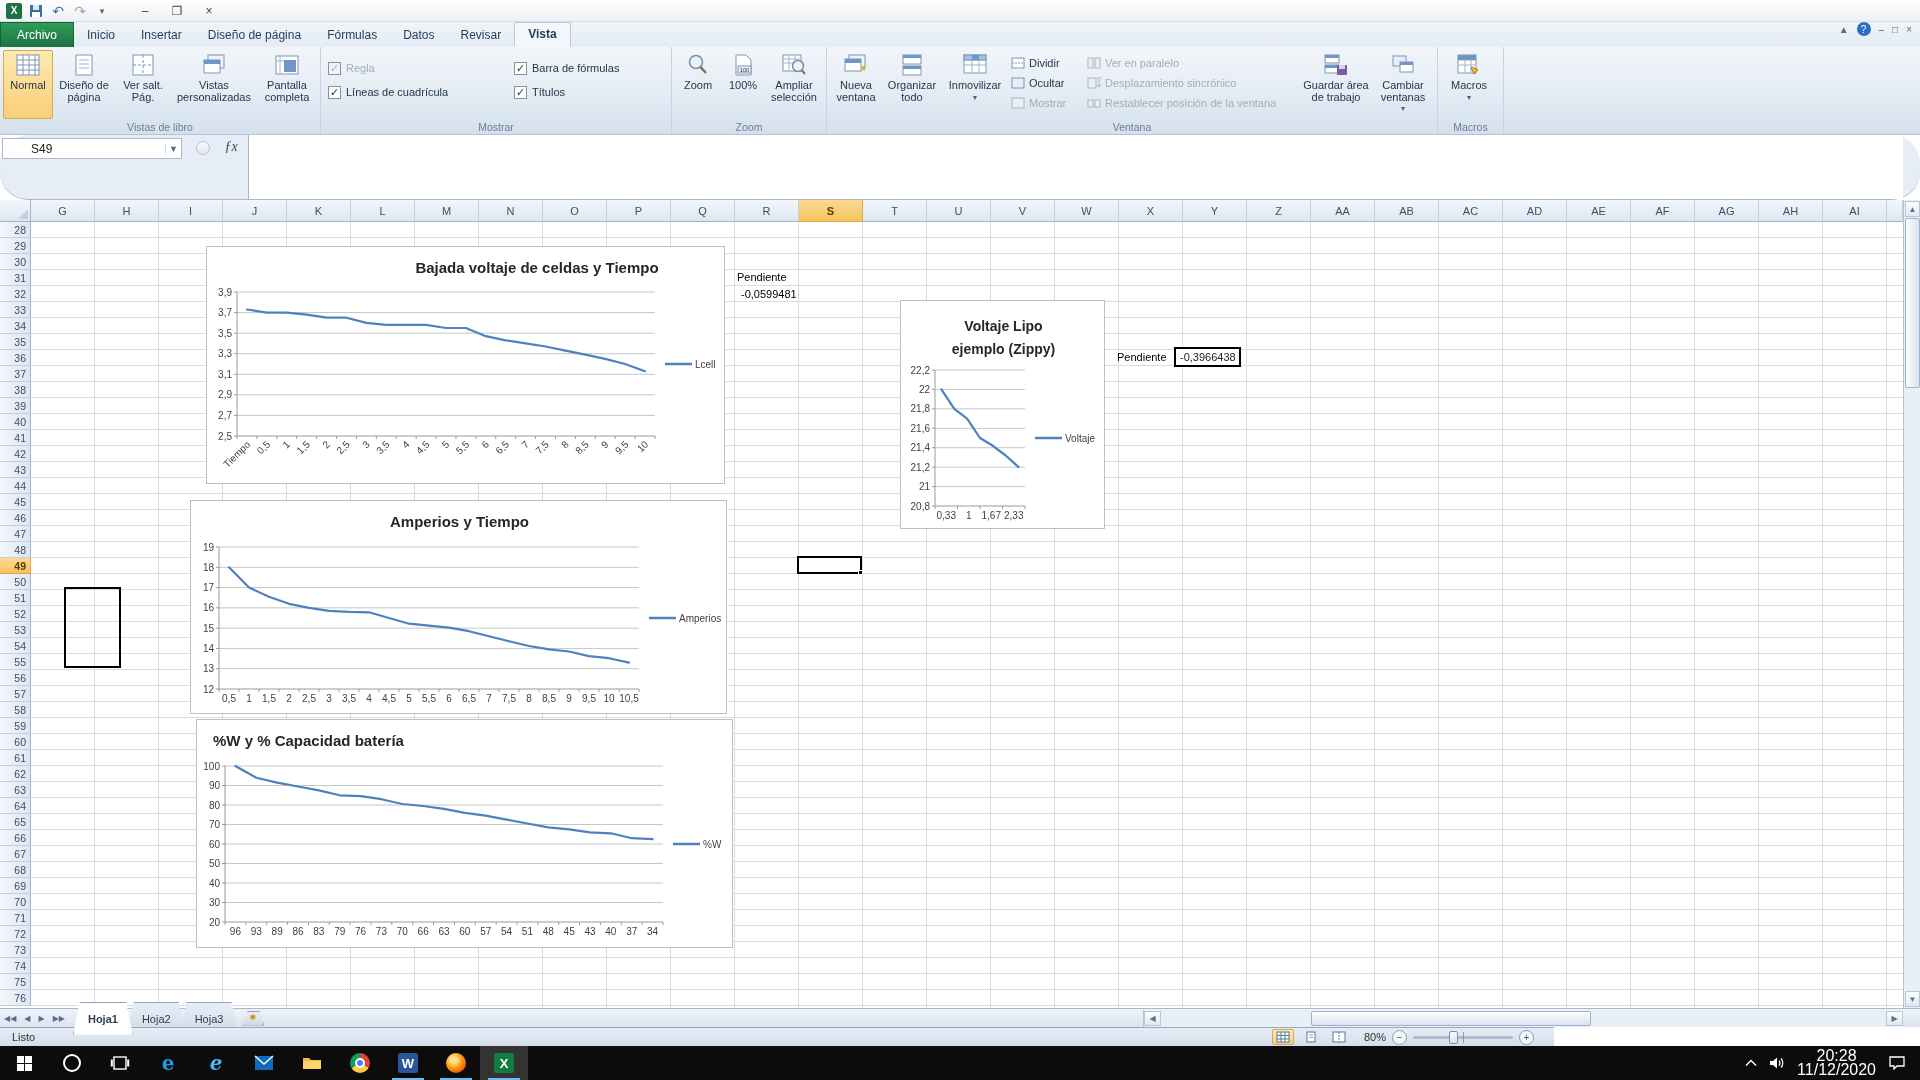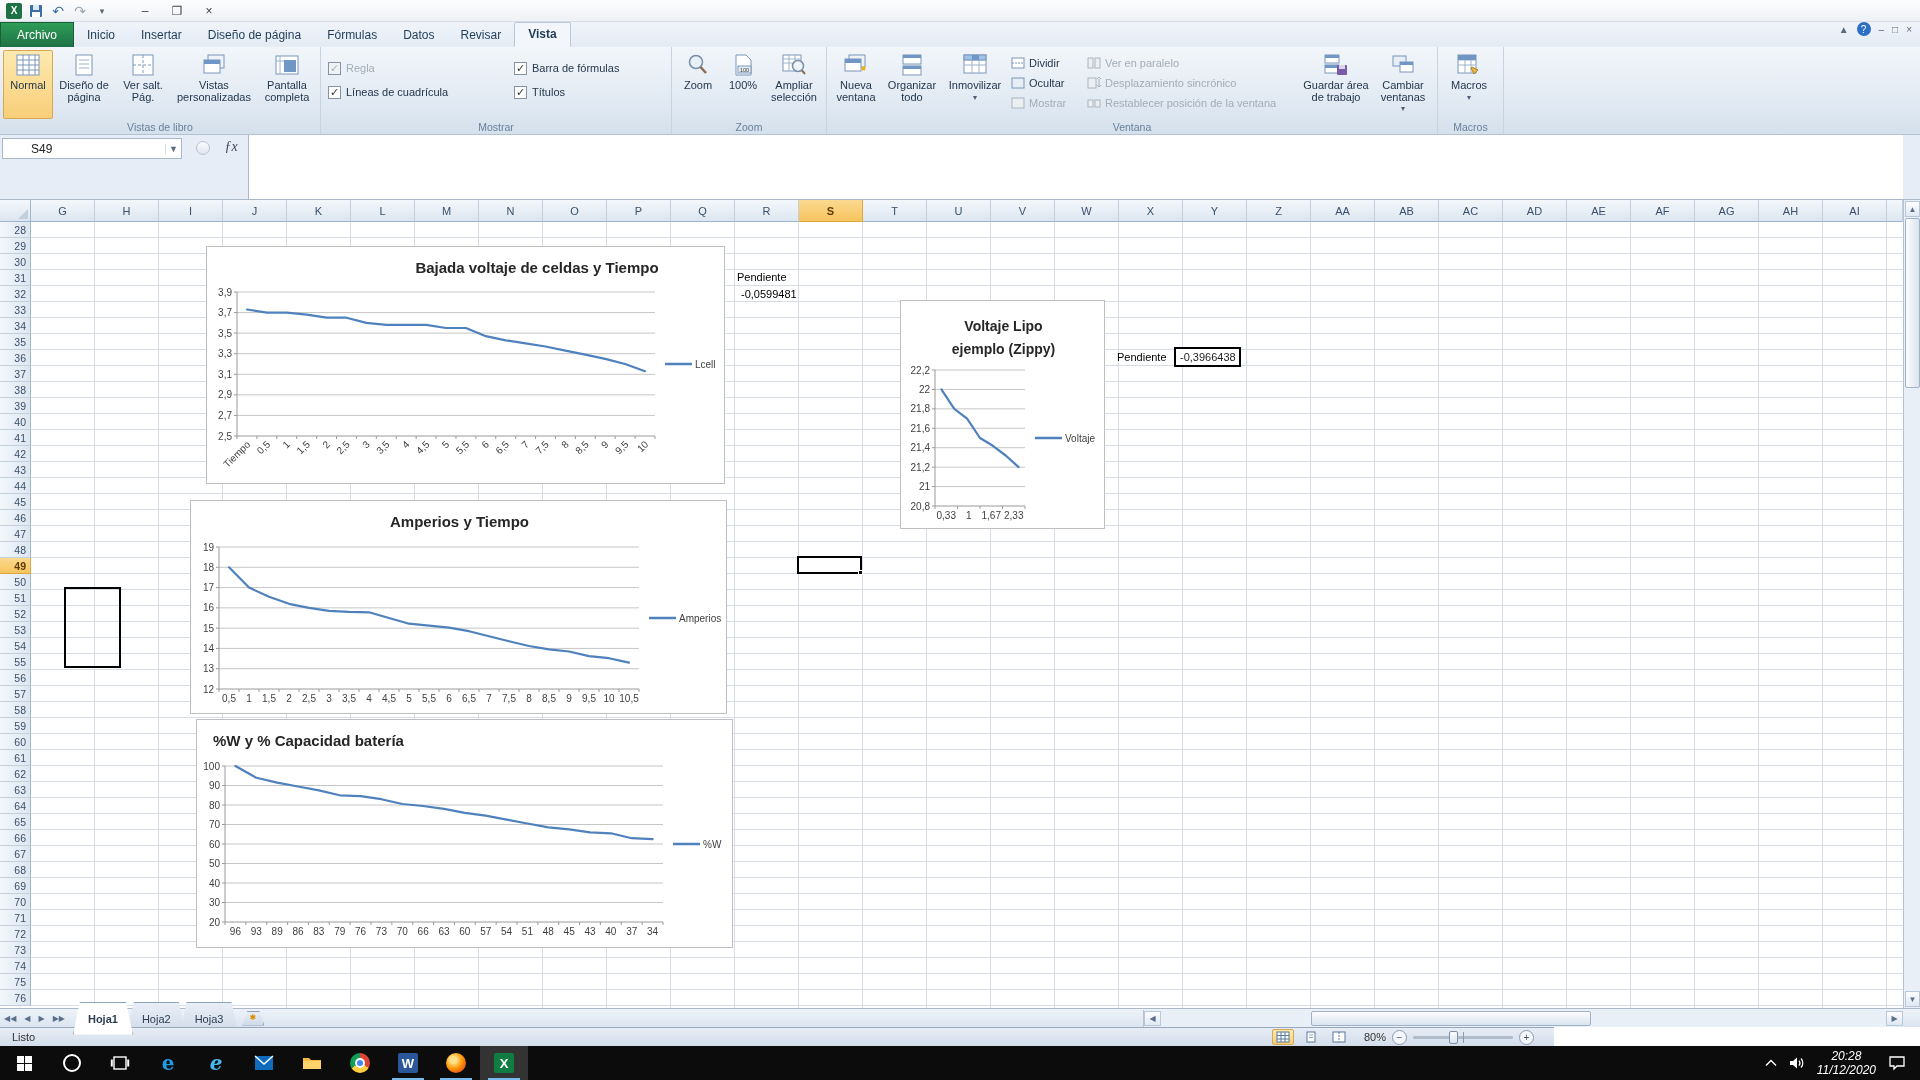--- a/index.html
+++ b/index.html
@@ -54,21 +54,21 @@
   .smallbtn.disabled, .cbrow.disabled { color:#a3adb7; }
   .cbgrid { display:grid; grid-template-columns:186px 150px; grid-auto-rows:24px; align-items:center; padding:6px 4px 0; }
   .cbrow { display:flex; align-items:center; gap:5px; font-size:11px; color:#24374d; white-space:nowrap; }
   .cbox { width:13px; height:13px; background:#fff; border:1px solid #8593a2; display:flex;
     align-items:center; justify-content:center; font-size:11px; color:#333; }
   .cbrow.disabled .cbox { color:#aab2bb; background:#f0f2f4; }
   .ic-sheet { fill:#fff; stroke:#7a96b8; stroke-width:1; }
 
   
   #formulabar { position:absolute; left:0; top:135px; width:1920px; height:65px; background:#e7edf6;
-    border-bottom:1px solid #aab8c8; }
+    border-bottom:1px solid #aab8c8;border-radius:28px; }
   #namebox { position:absolute; left:2px; top:3px; width:180px; height:21px; background:#fff;
     border:1px solid #aab8c8; display:flex; align-items:center; }
   #namebox-val { flex:1; padding-left:28px; font-size:12px; color:#222; }
   #namebox-drop { width:16px; color:#5a6b7d; font-size:9px; text-align:center; border-left:1px solid #d5dde6; }
   #fb-dot { position:absolute; left:196px; top:6px; width:14px; height:14px; border-radius:50%;
     background:linear-gradient(#fbfcfd,#dfe6ee); border:1px solid #b6c2cf; }
   #fx-btn { position:absolute; left:218px; top:4px; width:26px; height:19px; font-style:italic;
     font-family:"Liberation Serif", serif; font-size:14px; color:#3c4a5a; text-align:center; }
   #formula-input { position:absolute; left:248px; top:0; width:1655px; height:64px; background:#fff;
     border-left:1px solid #aab8c8; }
@@ -156,21 +156,21 @@
   #start-logo div { background:#fff; }
   #searchbox { width:330px; height:30px; background:#fff; border:1px solid #666; display:flex;
     align-items:center; gap:8px; padding-left:10px; font-size:13px; color:#555; }
   .ticon { width:48px; height:34px; display:flex; align-items:center; justify-content:center; position:relative; }
   .ticon.running:after { content:""; position:absolute; left:8px; right:8px; bottom:0; height:2px; background:#76b9ed; }
   .ticon.activeapp { background:rgba(255,255,255,0.16); }
   .appletter { font-size:20px; font-weight:bold; }
   .appsquare { width:20px; height:20px; border-radius:2px; color:#fff; font-weight:bold; font-size:13px;
     display:flex; align-items:center; justify-content:center; }
   #tray { margin-left:auto; display:flex; align-items:center; gap:12px; padding-right:14px; color:#fff; }
-  #clock { text-align:center; font-size:12px; line-height:14px;font-style:italic; }
+  #clock { text-align:center; font-size:16px; line-height:14px; }
 </style>
 </head>
 <body>
 
 <div id="screen">
 
   <div id="titlebar">
     <div id="qat">
       <span class="qat-ic" id="app-logo">X</span>
       <span class="qat-ic" id="save-ic">

